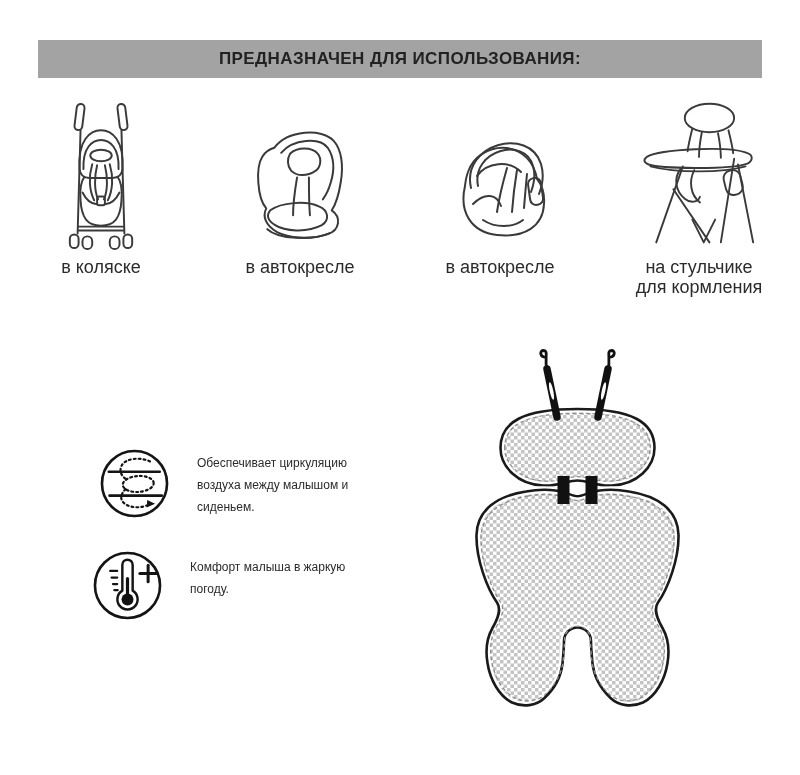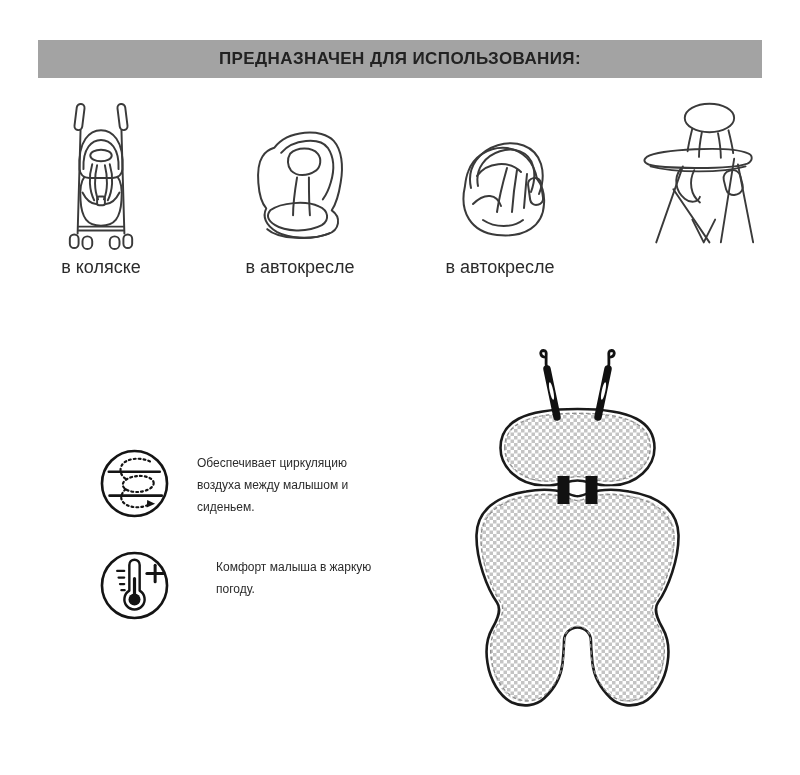--- a/index.html
+++ b/index.html
@@ -6,21 +6,21 @@
   .page{position:relative;width:800px;height:775px;background:#ffffff;overflow:hidden;
         font-family:"Liberation Sans", sans-serif;color:#2b2b2b;}
   .header-bar{position:absolute;left:38px;top:40px;width:724px;height:38px;background:#a3a3a3;
         display:flex;align-items:center;justify-content:center;}
   .header-title{font-size:17px;font-weight:bold;letter-spacing:.4px;color:#222;}
   .usage-item{position:absolute;top:98px;width:190px;margin:0;display:flex;flex-direction:column;align-items:center;}
   .icon-box{height:152px;display:flex;align-items:flex-end;justify-content:center;}
   .usage-caption{margin-top:7px;font-size:18px;line-height:20px;text-align:center;white-space:pre-line;color:#2b2b2b;}
   .u1{left:6px;} .u2{left:205px;} .u3{left:405px;} .u4{left:604px;}
   .feature{position:absolute;display:flex;}
-  .f1{left:97px;top:446px;} .f2{left:97px;top:548px;gap:19px;}
+  .f1{left:97px;top:446px;} .f2{left:90px;top:548px;}
   .feature-icon{width:75px;height:75px;flex:none;}
   .feature-text{margin-left:25px;font-size:12px;line-height:22px;white-space:pre-line;color:#2b2b2b;}
   .f1 .feature-text{margin-top:6px;} .f2 .feature-text{margin-top:8px;}
   .pad{position:absolute;left:430px;top:345px;width:310px;height:400px;}
   .ln{fill:none;stroke:#3a3a3a;stroke-width:2;stroke-linecap:round;stroke-linejoin:round;}
   .ic{fill:none;stroke:#141414;stroke-linecap:round;stroke-linejoin:round;}
   .dot{fill:none;stroke:#141414;stroke-width:2.3;stroke-linecap:round;stroke-dasharray:2 3.2;}
 </style>
 </head>
 <body>
@@ -106,20 +106,22 @@
         <path class="ln" d="M46,74 C38,84 40,98 50,106 C56,111 64,110 66,104"></path>
         <path class="ln" d="M60,76 C54,88 56,102 66,110"></path>
         <rect class="ln" x="92" y="76" width="18" height="26" rx="8" transform="rotate(-14 101 89)"></rect>
         <path class="ln" d="M48,72 L20,152"></path>
         <path class="ln" d="M38,96 L76,152"></path>
         <path class="ln" d="M102,64 L88,152"></path>
         <path class="ln" d="M106,70 L122,152"></path>
         <path class="ln" d="M58,128 L70,152 L82,128"></path>
       </svg>
     </div>
+    <figcaption class="usage-caption">на стульчике
+для кормления</figcaption>
   </figure>
 
   <div class="feature f1">
     <svg class="feature-icon" viewBox="0 0 80 80">
       <circle class="ic" cx="40" cy="40" r="34.7" stroke-width="2.8"></circle>
       <line class="ic" x1="12.5" y1="27.5" x2="67" y2="27.5" stroke-width="2.6"></line>
       <line class="ic" x1="13.5" y1="53" x2="69" y2="53" stroke-width="3"></line>
       <path class="dot" d="M56.5,16.5 C46,11.5 31,13 26.5,20.5 C23.5,26 25.5,31.5 30.5,35"></path>
       <ellipse class="dot" cx="44" cy="40.5" rx="16.5" ry="8.5" transform="rotate(-4 44 40.5)"></ellipse>
       <path class="dot" d="M30.5,46 C25,51.5 24,57 29.5,61.5 C36,66.5 49,66.5 55.5,62"></path>

